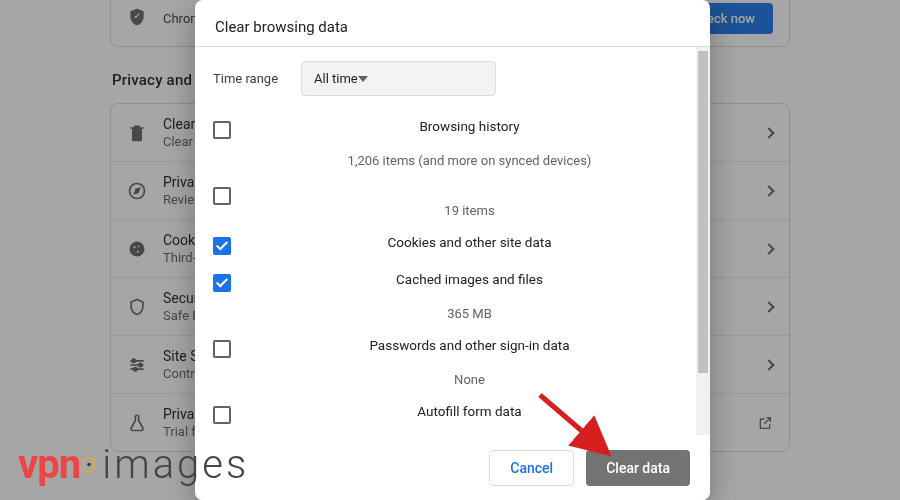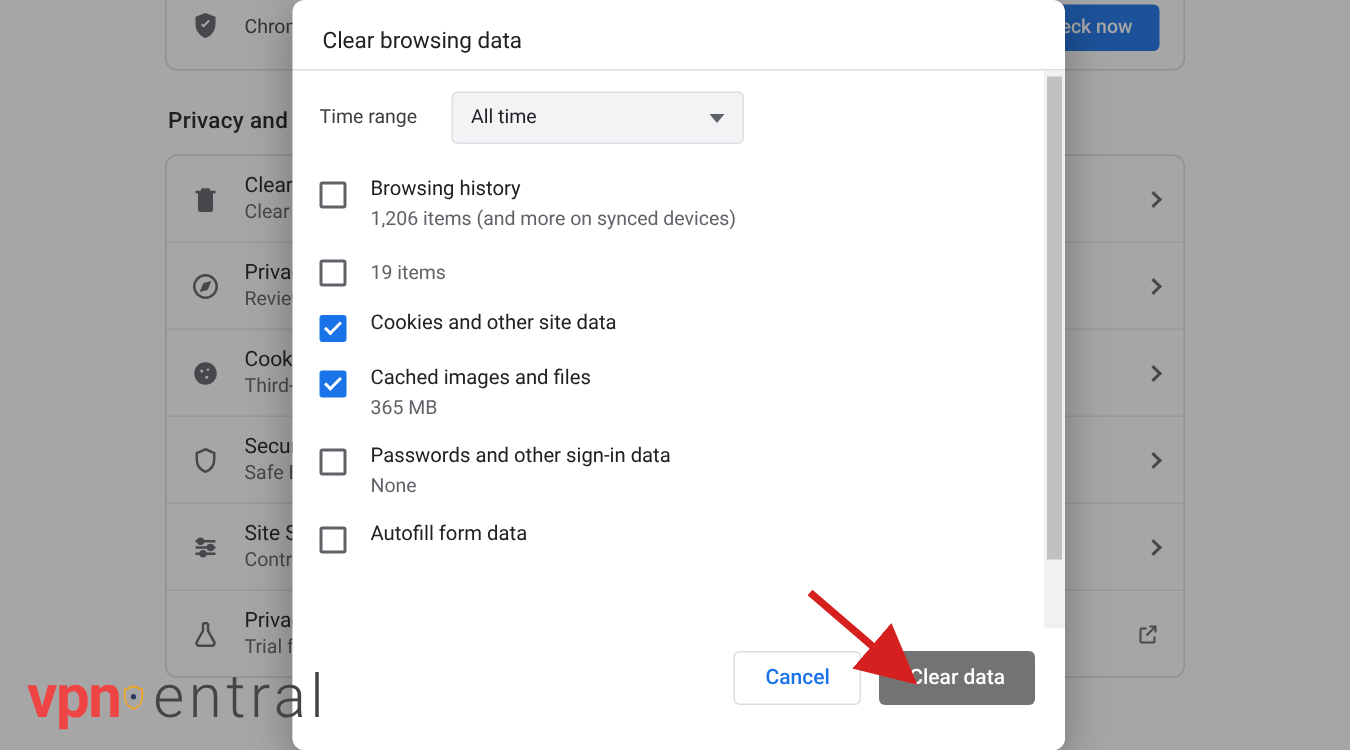--- a/index.html
+++ b/index.html
@@ -34,32 +34,32 @@
   .tab.active::after { content: ""; position: absolute; left: 0; right: 0; bottom: 0; height: 3px; background: #1a73e8; }
   .tab-sep { height: 1px; background: #dadce0; }
 
   .body-wrap { flex: 1; display: flex; overflow: hidden; }
   .scroll-area { flex: 1; overflow-y: auto; padding: 14px 4px 0 18px; }
   .scrollbar-fake { width: 14px; background: #f1f1f1; position: relative; }
   .thumb { position: absolute; left: 2px; right: 2px; top: 4px; height: 322px; background: #c1c1c1; border-radius: 0; }
   
   .timer { display:flex; align-items:center; gap:16px; margin-bottom:14px;}
   .timer .lbl { font-size:13px; color:#3c4043; width:72px;}
-  .select { width:195px; background:#f1f3f4; border:1px solid #dadce0; border-radius:4px; padding:9px 12px; font-size:13px; color:#202124; display:flex; align-items:center; justify-content:space-between;}
+  .select { width:195px; background:#f1f3f4; border:1px solid #dadce0; border-radius:4px; padding:9px 12px; font-size:13px; color:#202124; display:flex; align-items:center; justify-content:flex-start;}
   .select .tri { width:0;height:0;border-left:5px solid transparent;border-right:5px solid transparent;border-top:6px solid #5f6368;}
 
-  .opt { display:flex; padding:8px 0 8px 0; gap:16px; align-items:flex-start;}
+  .opt { display:flex; padding:8px 0 8px 0; gap:16px; align-items:flex-start;text-align:center;}
   .cb { width:18px;height:18px;border:2px solid #5f6368;border-radius:2px;flex-shrink:0;margin-top:3px; position:relative;}
   .cb.checked { background:#1a73e8; border-color:#1a73e8;}
   .cb.checked::after { content:""; position:absolute; left:4px; top:0px; width:4px; height:9px; border-right:2px solid #fff; border-bottom:2px solid #fff; transform:rotate(45deg);}
   .opt .ol { flex:1;}
   .opt .o1 { font-size:13.5px; color:#202124;}
-  .opt .o2 { font-size:13px; color:#5f6368; margin-top:5px;}
-
-  .footer { padding:14px 20px 30px; display:flex; justify-content:flex-end; gap:12px; background:#fff; border-top:1px solid transparent;}
+  .opt .o2 { font-size:13px; color:#5f6368; margin-top:19px;}
+
+  .footer { padding:14px 20px 14px; display:flex; justify-content:flex-end; gap:12px; background:#fff; border-top:1px solid transparent;}
   .btn { font-size:14px; font-weight:500; border-radius:4px; padding:9px 20px; cursor:pointer;}
   .btn.cancel { background:#fff; border:1px solid #dadce0; color:#1a73e8;}
   .btn.primary { background:#737373; border:none; color:#fff;}
 
   
   .arrow { position:absolute; left:532px; top:387px; pointer-events:none;}
   
   
   .watermark { position:absolute; left:18px; bottom:12px; display:flex; align-items:center; font-family: Arial; }
   .wm1 { font-size:40px; font-weight:700; color:#ef4444; letter-spacing:-1px;}
@@ -246,14 +246,14 @@
 </svg>
 
 <div class="watermark">
   <span class="wm1">vpn</span>
   <span class="wm-ic">
     <svg viewBox="0 0 24 28" width="14" height="18">
         <path d="M12 1l10 4v8c0 7-5 12-10 14C7 25 2 20 2 13V5l10-4z" fill="none" stroke="#f5a623" stroke-width="2"></path>
         <circle cx="12" cy="13" r="3" fill="#2b3a5a"></circle>
       </svg>
   </span>
-  <span class="wm2">entral</span>
+  <span class="wm2">images</span>
 </div>
 
 </body></html>

